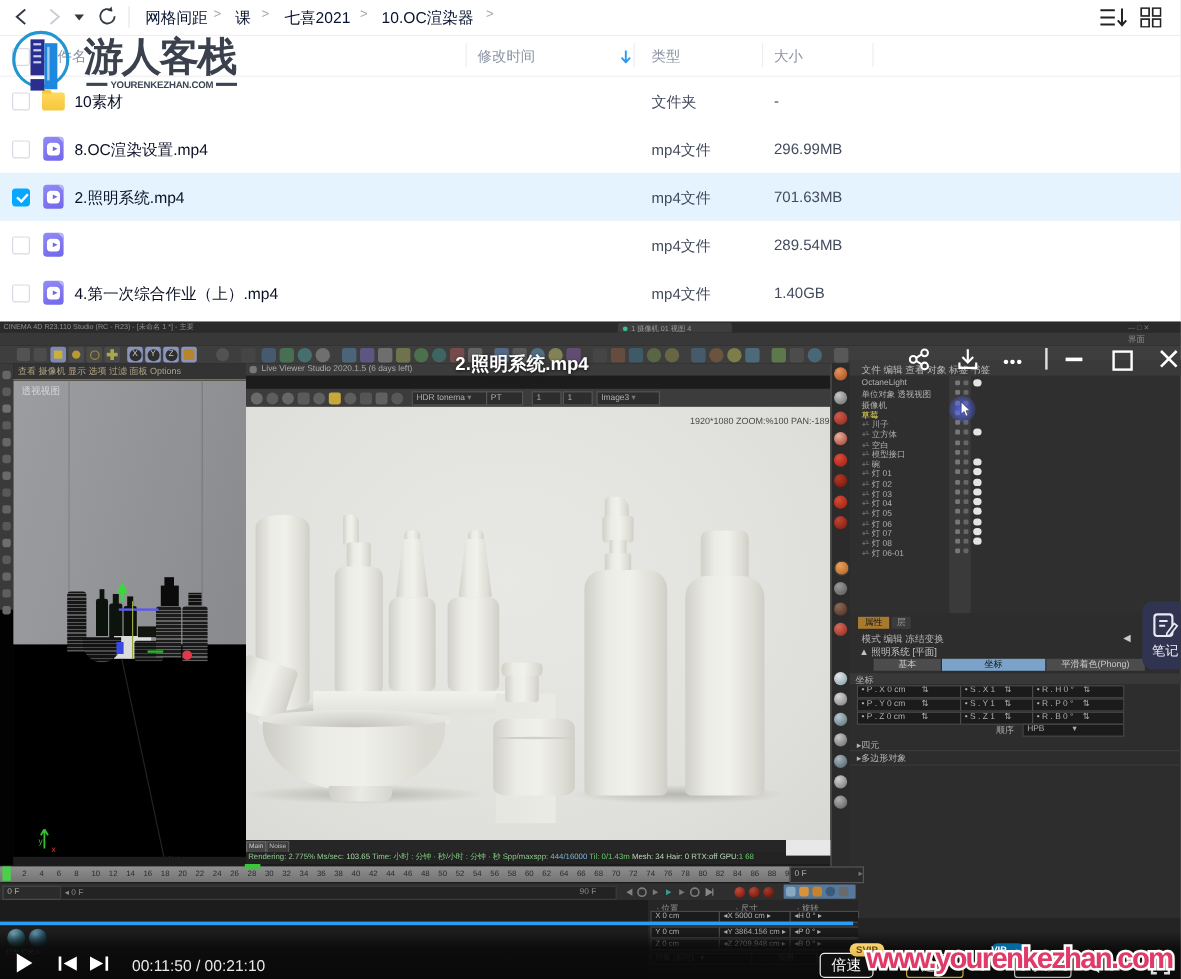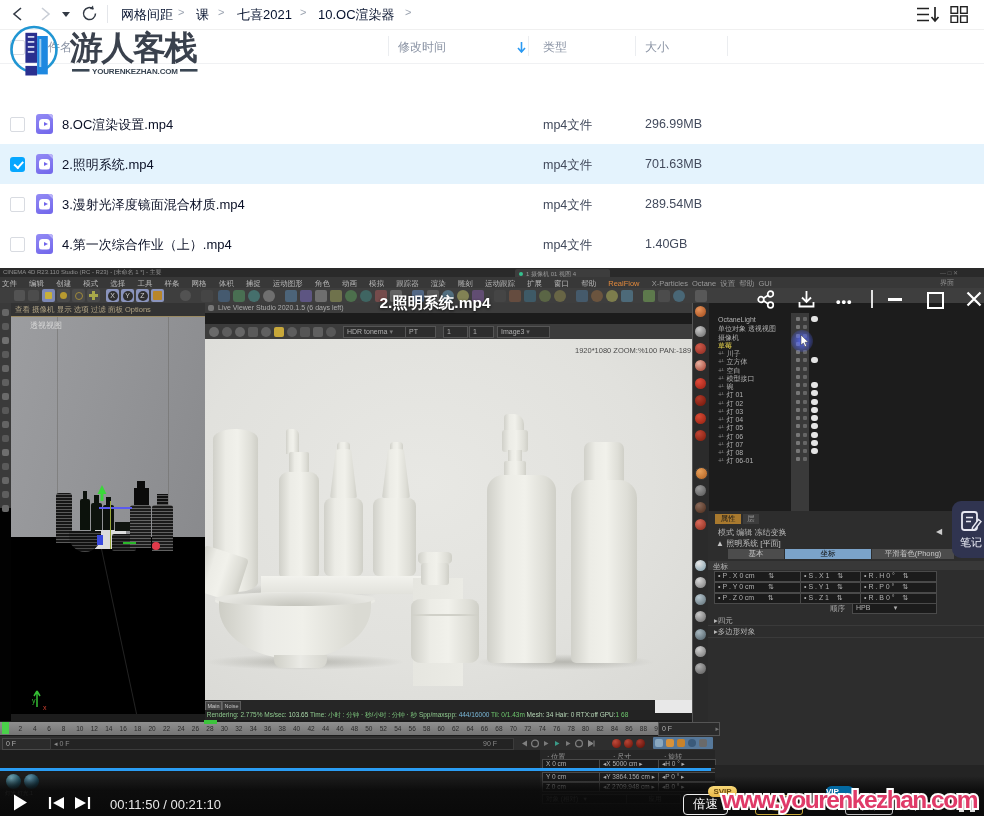--- a/index.html
+++ b/index.html
@@ -86,20 +86,27 @@
     <div class="h" style="left:398px">修改时间</div>
     <svg class="abs" style="left:516px;top:11px" width="11" height="12" viewBox="0 0 11 12">
         <path d="M5.5 1 V10 M2 7 L5.5 11 L9 7" stroke="#2a99f2" stroke-width="1.6" fill="none"></path>
       </svg>
     <div class="colsep" style="left:528px"></div>
     <div class="h" style="left:543px">类型</div>
     <div class="colsep" style="left:635px"></div>
     <div class="h" style="left:645px">大小</div>
     <div class="colsep" style="left:727px"></div>
   </div>
+  <div class="frow" style="top:34px">
+    <div class="cb"></div>
+      <div class="ficon"></div>
+    <div class="name">10素材</div>
+    <div class="typ">文件夹</div>
+    <div class="siz">-</div>
+  </div>
   <div class="frow" style="top:74px">
     <div class="cb"></div>
       <div class="vicon">
         <i></i>
       </div>
     <div class="name">8.OC渲染设置.mp4</div>
     <div class="typ">mp4文件</div>
     <div class="siz">296.99MB</div>
   </div>
   <div class="frow" style="top:114px;background:#e4f3fd;">
@@ -109,21 +116,20 @@
       </div>
     <div class="name">2.照明系统.mp4</div>
     <div class="typ">mp4文件</div>
     <div class="siz">701.63MB</div>
   </div>
   <div class="frow" style="top:154px">
     <div class="cb"></div>
       <div class="vicon">
         <i></i>
       </div>
-    <div class="name">3.漫射光泽度镜面混合材质.mp4</div>
     <div class="typ">mp4文件</div>
     <div class="siz">289.54MB</div>
   </div>
   <div class="frow" style="top:194px">
     <div class="cb"></div>
       <div class="vicon">
         <i></i>
       </div>
     <div class="name">4.第一次综合作业（上）.mp4</div>
     <div class="typ">mp4文件</div>
@@ -154,21 +160,20 @@
   <div class="abs" style="left:0;top:0;width:984px;height:9px;background:#2a2a2a;">
     <div class="tiny3" style="left:3px;top:0px;font-size:6px;color:#8f8f8f">CINEMA 4D R23.110 Studio (RC - R23)  - [未命名 1 *] - 主要</div>
     <div class="abs" style="left:515px;top:1px;width:95px;height:8px;background:#3d3d3d;border-radius:2px 2px 0 0">
       <div class="abs" style="left:4px;top:2.5px;width:4px;height:4px;border-radius:50%;background:#35c28f"></div>
       <div class="tiny3" style="left:11px;top:0.5px;font-size:6px;color:#9a9a9a">1 摄像机 01 视图 4</div>
     </div>
     <div class="tiny3" style="left:940px;top:1px;font-size:6px;color:#777">— □ ✕</div>
   </div>
 
   <div class="abs" style="left:0;top:9px;width:984px;height:11px;background:#383838;">
-    <div class="tiny3" style="left:2px;top:1.5px;font-size:7.5px;color:#b8b8b8;word-spacing:10px">文件 编辑 创建 模式 选择 工具 样条 网格 体积 捕捉 运动图形 角色 动画 模拟 跟踪器 渲染 雕刻 运动跟踪 扩展 窗口 帮助 <span style="color:#e0883c">RealFlow</span> <span style="color:#9a9a9a;word-spacing:2px">X-Particles Octane 设置 帮助 GUI</span></div>
     <div class="tiny3" style="left:940px;top:1px;font-size:7px;color:#8a8a8a">界面</div>
   </div>
 
   <div class="abs" style="left:0;top:20px;width:984px;height:15px;background:#3e3e3e;">
     <div class="ic" style="left:14px;top:2px;width:11px;height:11px;background:#535353"></div>
     <div class="ic" style="left:28px;top:2px;width:11px;height:11px;background:#4c4c4c"></div>
     <div class="ic" style="left:42px;top:1px;width:13px;height:13px;background:#7d88b5">
         <span style="position:absolute;left:3px;top:3px;width:7px;height:7px;background:#c8b03a;border-radius:1px"></span>
       </div>
     <div class="ic" style="left:57px;top:1px;width:13px;height:13px;background:#4a4a4a">
@@ -247,21 +252,21 @@
     <div class="ic" style="left:2px;top:202px;width:7px;height:7px;background:#686868"></div>
               </div>
 
   <div class="abs" style="left:11px;top:35px;width:194px;height:13px;background:#333;">
     <div class="tiny3" style="left:4px;top:2px;font-size:7.5px;color:#b0a385">查看 摄像机 显示 选项 过滤 面板 Options</div>
   </div>
   <div id="vp" class="abs" style="left:11px;top:48px;width:194px;height:397px;background:#000;overflow:hidden;border-top:1px solid #9a8a62;">
     <div class="abs" style="left:0;top:0;width:194px;height:220px;background:linear-gradient(105deg,#9c9da0 0%,#949598 45%,#898a8d 100%);"></div>
     <div class="abs" style="left:46px;top:0;width:1px;height:220px;background:#818181"></div>
     <div class="abs" style="left:157px;top:0;width:1px;height:226px;background:#7c7c7c"></div>
-    <div class="tiny3" style="left:19px;top:3px;font-size:8px;color:#d6d6d6">透视视图</div>
+    <div class="tiny3" style="left:7px;top:3px;font-size:8px;color:#d6d6d6">透视视图</div>
 
     <div class="abs" style="left:45px;top:176px;width:16px;height:50px;background:repeating-linear-gradient(0deg,#5a5a5a 0,#5a5a5a 1px,#161616 1px,#161616 3px);border-radius:3px 3px 0 0;"></div>
     <div class="abs" style="left:69px;top:182px;width:10px;height:31px;background:#0c120c;border-radius:2px 2px 0 0"></div>
     <div class="abs" style="left:72px;top:174px;width:4px;height:9px;background:#0c120c"></div>
     <div class="abs" style="left:80px;top:186px;width:11px;height:36px;background:#0d130d;border-radius:2px 2px 0 0"></div>
     <div class="abs" style="left:83px;top:178px;width:5px;height:9px;background:#0d130d"></div>
     <div class="abs" style="left:92px;top:188px;width:11px;height:31px;background:#0c110c;border-radius:2px 2px 0 0"></div>
     <div class="abs" style="left:95px;top:180px;width:5px;height:9px;background:#0c110c"></div>
     <div class="abs" style="left:84px;top:213px;width:31px;height:19px;background:#dcdcdc"></div>
     <div class="abs" style="left:58px;top:214px;width:32px;height:21px;background:repeating-linear-gradient(0deg,#4a4a4a 0,#4a4a4a 1px,#121212 1px,#121212 3px);border-radius:0 0 16px 16px"></div>
@@ -383,20 +388,24 @@
     <div class="rs" style="left:2px;top:216px;background:radial-gradient(circle at 35% 30%,#d86a5a,#8a2a1a)"></div>
     <div class="rs" style="left:2px;top:257px;background:radial-gradient(circle at 35% 30%,#e8e8e8,#7a9aa8)"></div>
     <div class="rs" style="left:2px;top:274px;background:radial-gradient(circle at 35% 30%,#d8d8d8,#787878)"></div>
     <div class="rs" style="left:2px;top:291px;background:radial-gradient(circle at 35% 30%,#b8c8d0,#5a6a72)"></div>
     <div class="rs" style="left:2px;top:308px;background:radial-gradient(circle at 35% 30%,#c8c8c8,#666)"></div>
     <div class="rs" style="left:2px;top:326px;background:radial-gradient(circle at 35% 30%,#a8b8c0,#4a5a62)"></div>
     <div class="rs" style="left:2px;top:343px;background:radial-gradient(circle at 35% 30%,#d0d0d0,#707070)"></div>
     <div class="rs" style="left:2px;top:360px;background:radial-gradient(circle at 35% 30%,#b0b0b0,#585858)"></div>
   </div>
 
+  <div class="abs" style="left:708px;top:32px;width:276px;height:243px;background:#2f2f2f;">
+    <div class="abs" style="left:0;top:0;width:276px;height:13px;background:#3a3a3a"></div>
+    <div class="tiny3" style="left:10px;top:2.5px;font-size:8px;color:#b8b8b8">文件 编辑 查看 对象 标签 书签</div>
+  </div>
 
   <div class="abs" style="left:708px;top:243px;width:276px;height:254px;background:#2d2d2d;">
     <div class="abs" style="left:7px;top:3px;width:26px;height:10px;background:#a8792e;font-size:7.5px;color:#1a1a1a;text-align:center;line-height:10px">属性</div>
     <div class="abs" style="left:35px;top:3px;width:16px;height:10px;background:#3c3c3c;font-size:7.5px;color:#999;text-align:center;line-height:10px">层</div>
     <div class="tiny3" style="left:10px;top:16px;font-size:8px;color:#b5b5b5">模式  编辑  冻结变换</div>
     <div class="tiny3" style="left:228px;top:16px;font-size:8px;color:#ccc">◀</div>
     <div class="tiny3" style="left:8px;top:27px;font-size:8px;color:#c5c5c5">▲ 照明系统 [平面]</div>
     <div class="abs" style="left:20px;top:38px;width:56px;height:10px;background:#4c4c4c;font-size:7.5px;color:#c8c8c8;text-align:center;line-height:10px">基本</div>
     <div class="abs" style="left:77px;top:38px;width:86px;height:10px;background:#7ba3c9;font-size:7.5px;color:#111;text-align:center;line-height:10px">坐标</div>
     <div class="abs" style="left:164px;top:38px;width:82px;height:10px;background:#4c4c4c;font-size:7.5px;color:#c8c8c8;text-align:center;line-height:10px">平滑着色(Phong)</div>

